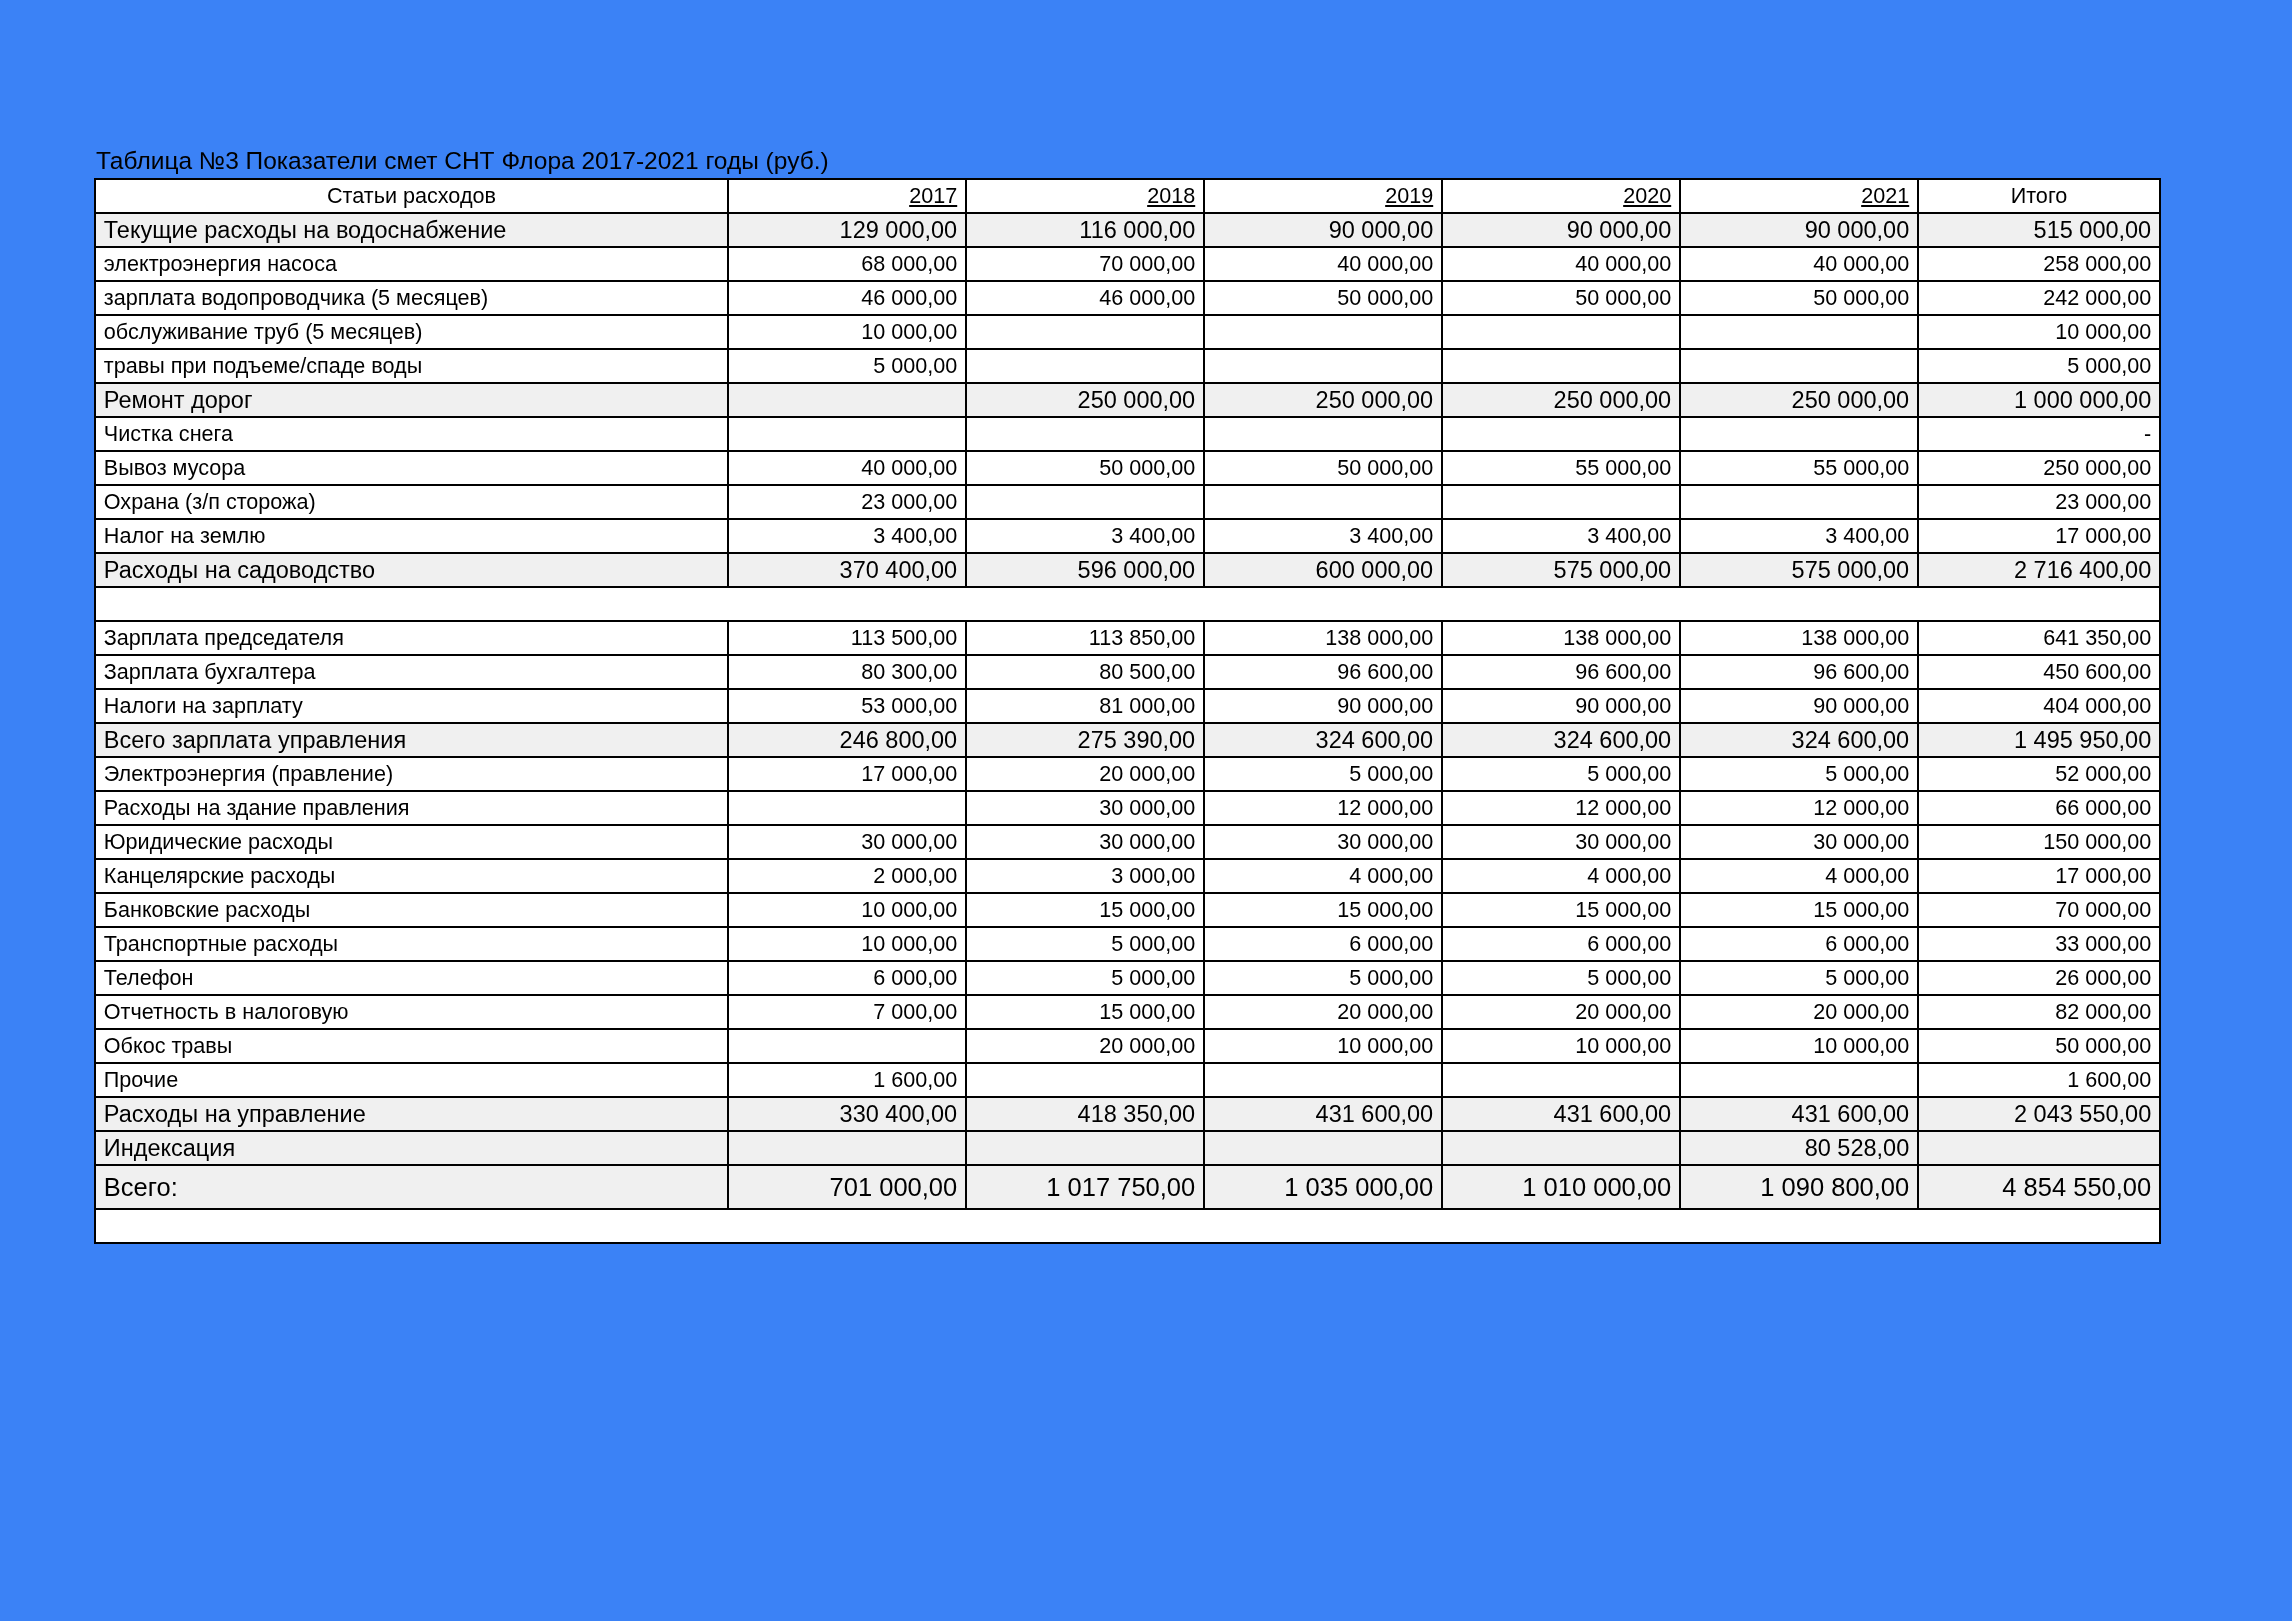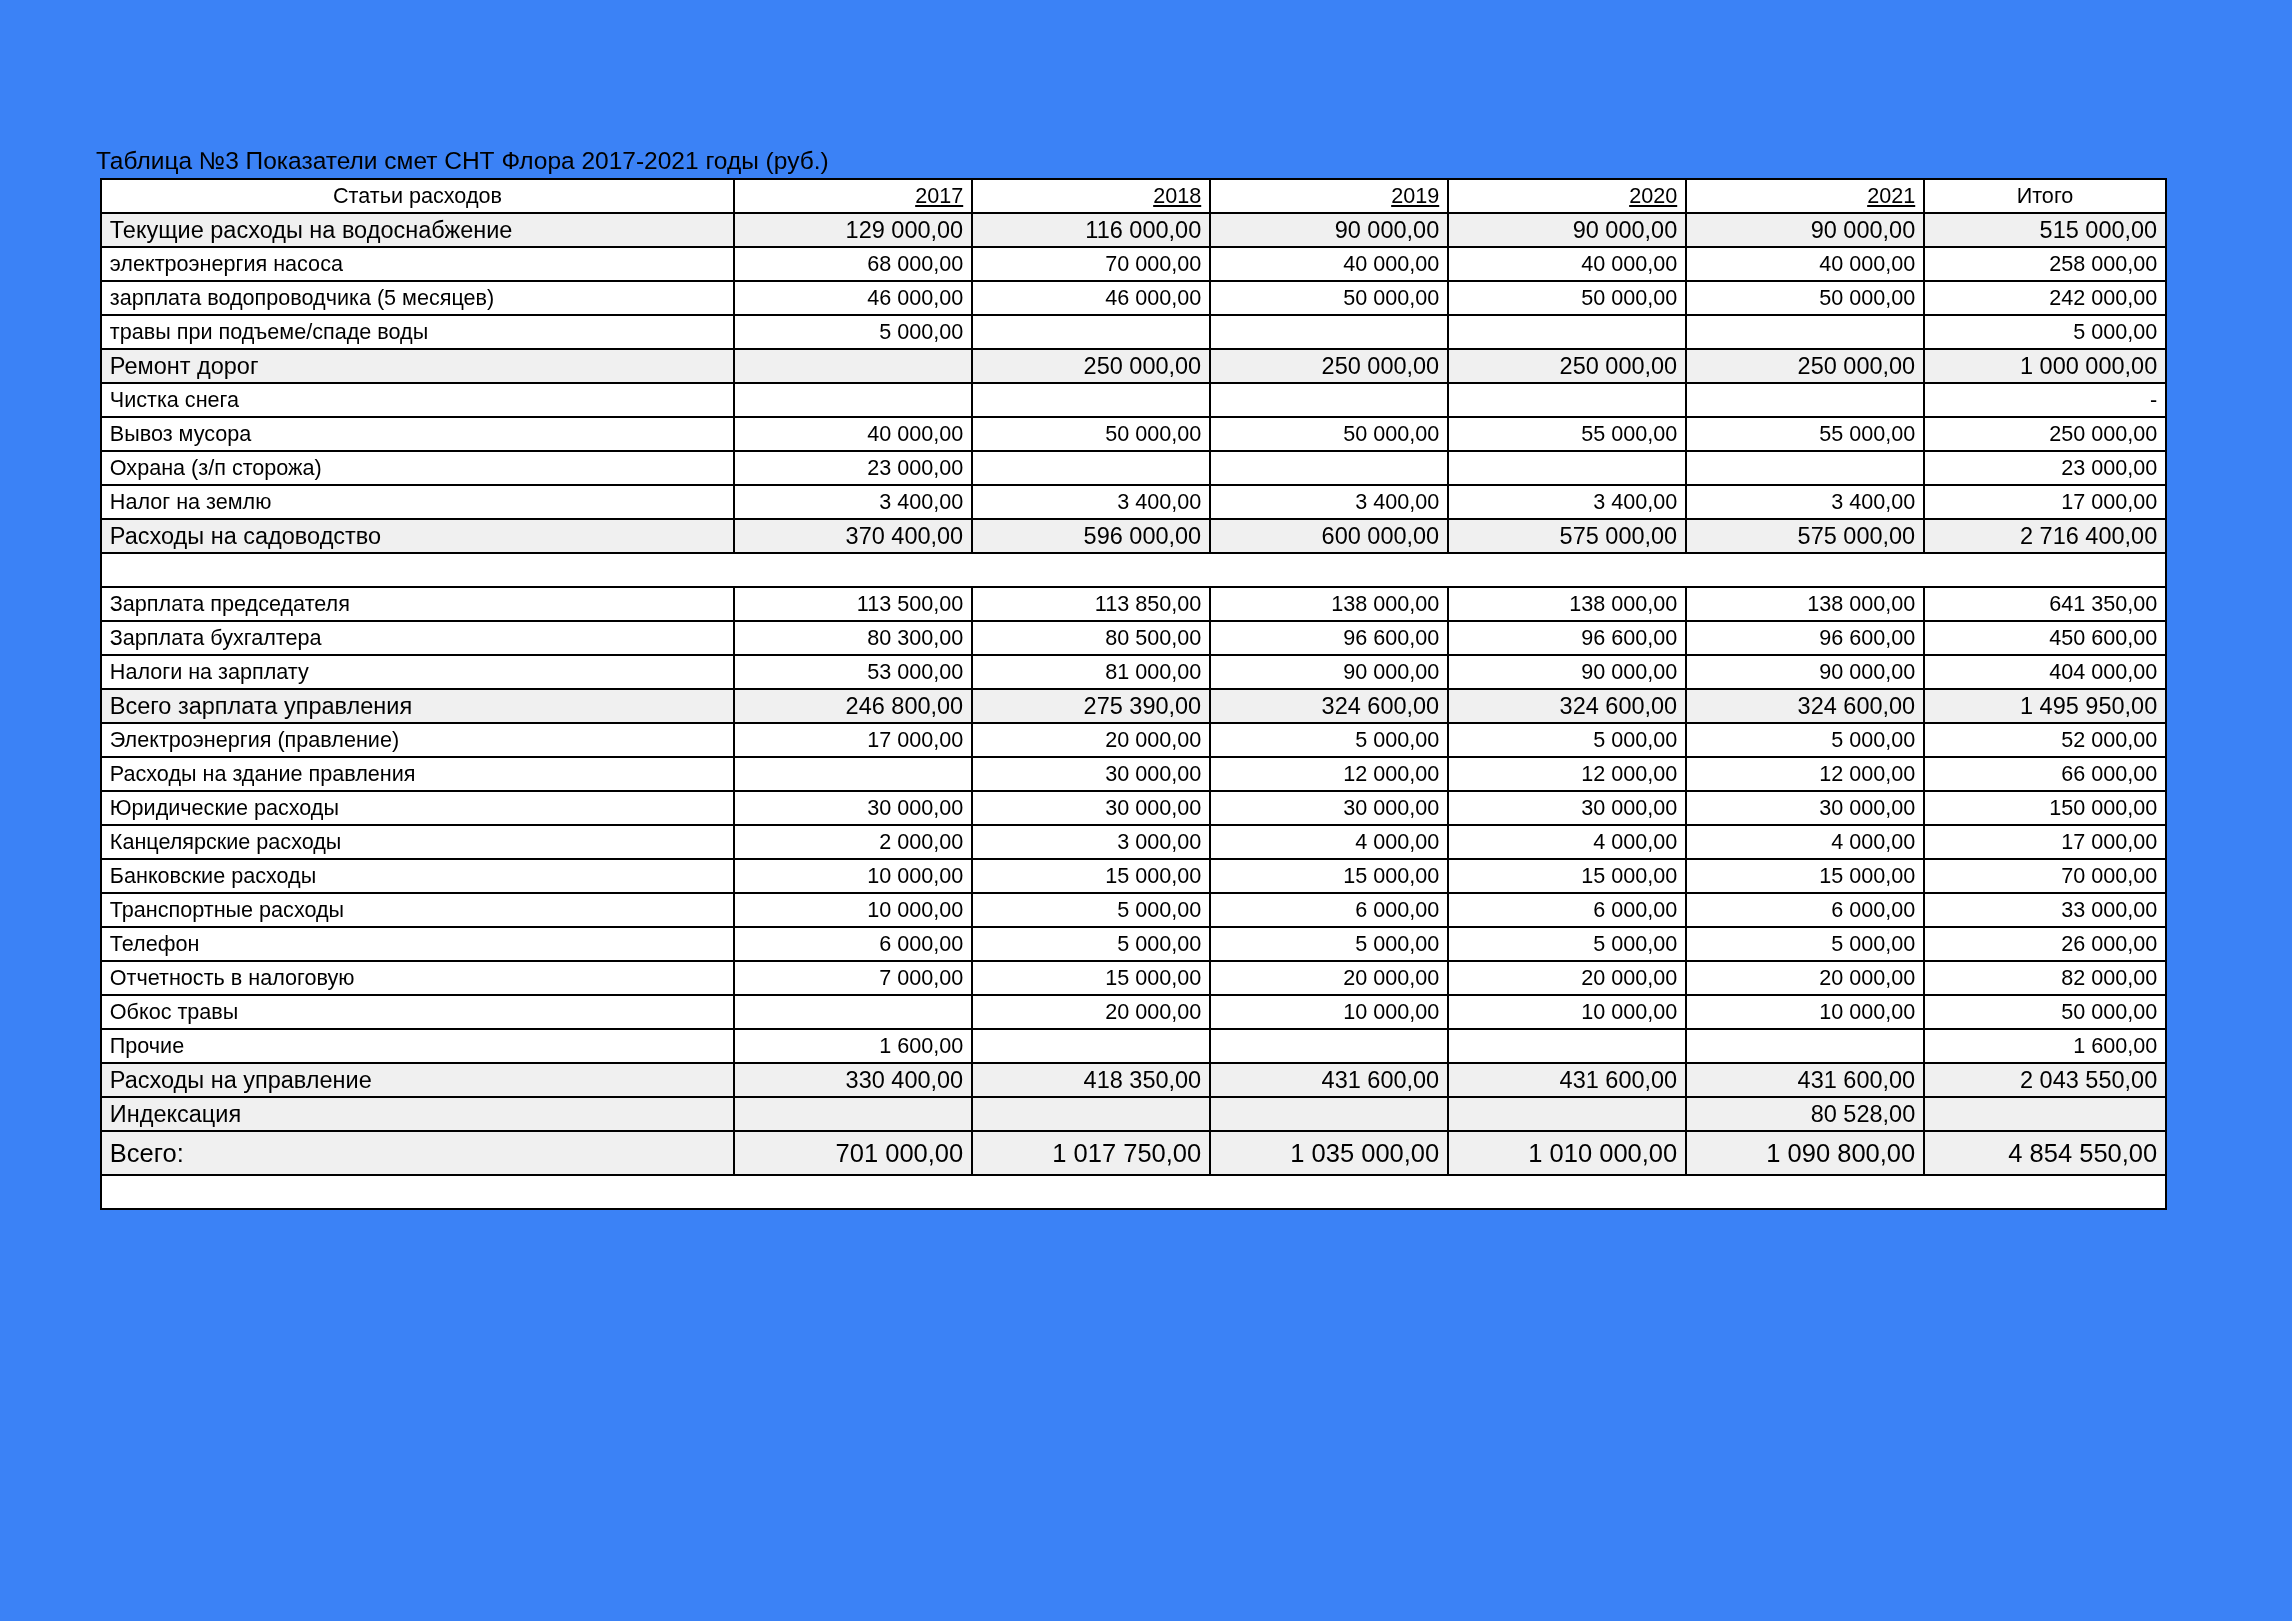--- a/index.html
+++ b/index.html
@@ -6,21 +6,21 @@
   body{
     width:2293px;height:1621px;background:#ffffff;overflow:hidden;
     font-family:"Liberation Sans","DejaVu Sans",sans-serif;color:#000;
   }
   .page{position:relative;width:2293px;height:1621px;background:#3b82f6;}
   .doc-title{
     position:absolute;left:96px;top:147px;font-size:24.5px;font-weight:400;
     letter-spacing:0px;white-space:nowrap;
   }
   table.budget{
-    position:absolute;left:100px;top:178px;border-collapse:collapse;
+    position:absolute;left:94px;top:178px;border-collapse:collapse;
     table-layout:fixed;width:2056px;
   }
   table.budget td,table.budget th{
     border:2.9px solid #000;padding:0 7.8px;font-size:21.6px;font-weight:400;
     overflow:hidden;white-space:nowrap;height:34px;box-sizing:border-box;
     vertical-align:middle;background:#fff;
   }
   col.c-label{width:633px;}
   col.c-year{width:238px;}
   col.c-total{width:242px;}
@@ -89,20 +89,29 @@
         <tr>
           <td class="lbl ind2">зарплата водопроводчика (5 месяцев)</td>
           <td class="num">46 000,00</td>
           <td class="num">46 000,00</td>
           <td class="num">50 000,00</td>
           <td class="num">50 000,00</td>
           <td class="num">50 000,00</td>
           <td class="num b">242 000,00</td>
         </tr>
         <tr>
+          <td class="lbl ind2">обслуживание труб (5 месяцев)</td>
+          <td class="num">10 000,00</td>
+          <td class="num"></td>
+          <td class="num"></td>
+          <td class="num"></td>
+          <td class="num"></td>
+          <td class="num b">10 000,00</td>
+        </tr>
+        <tr>
           <td class="lbl ind1">травы при подъеме/спаде воды</td>
           <td class="num">5 000,00</td>
           <td class="num"></td>
           <td class="num"></td>
           <td class="num"></td>
           <td class="num"></td>
           <td class="num b">5 000,00</td>
         </tr>
         <tr class="shaded lg">
           <td class="lbl b">Ремонт дорог</td>

